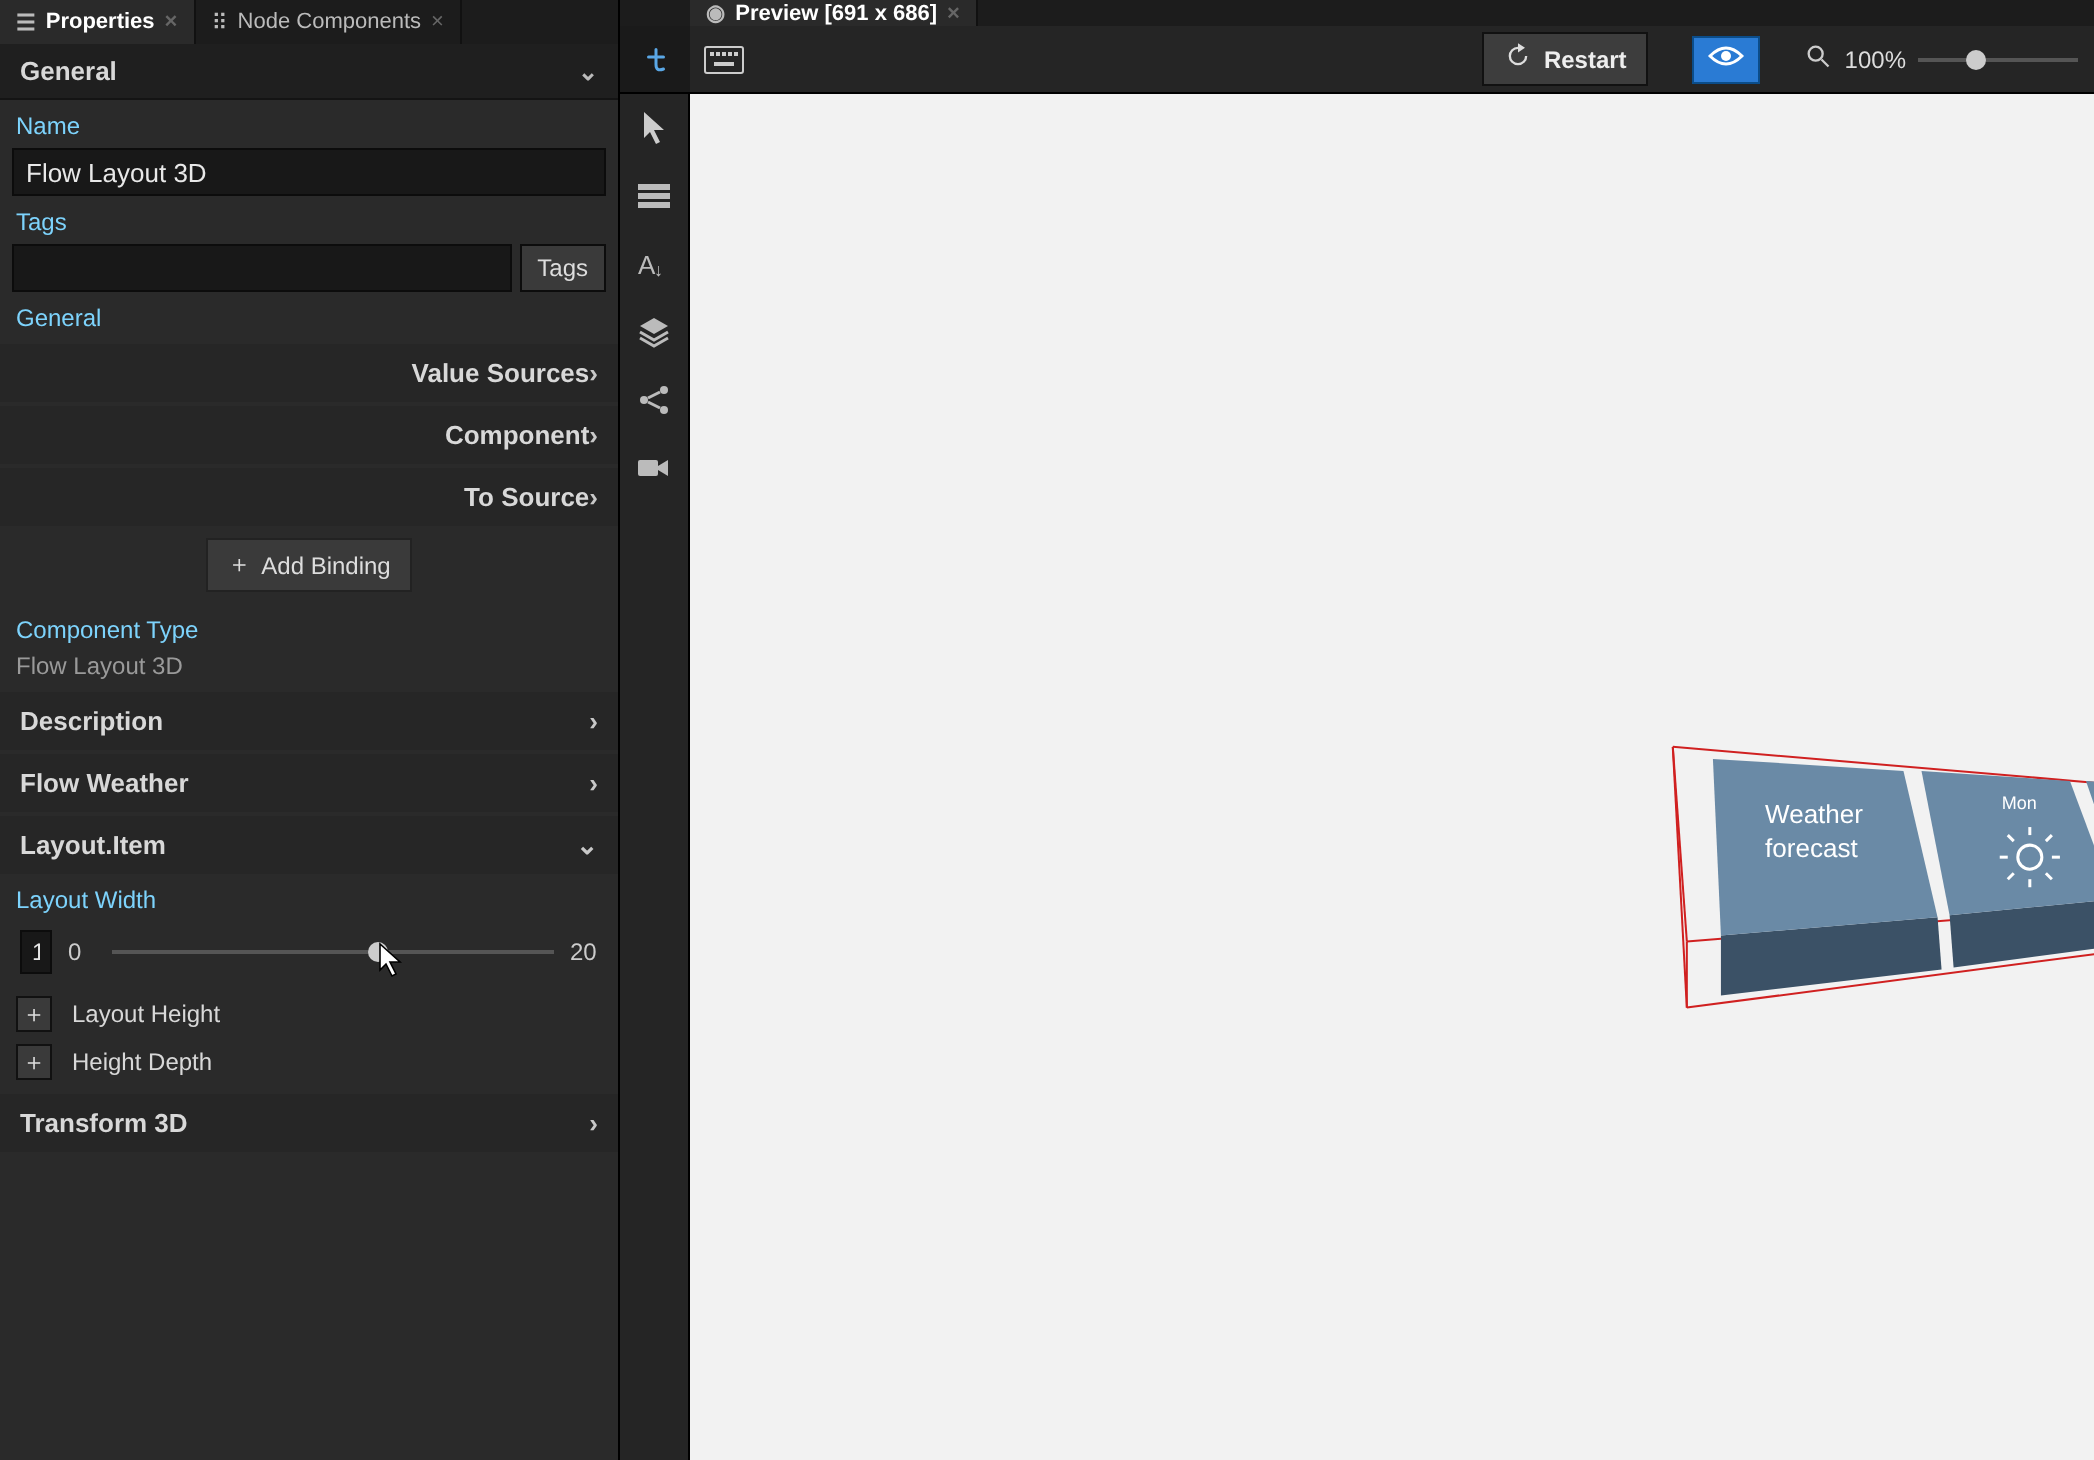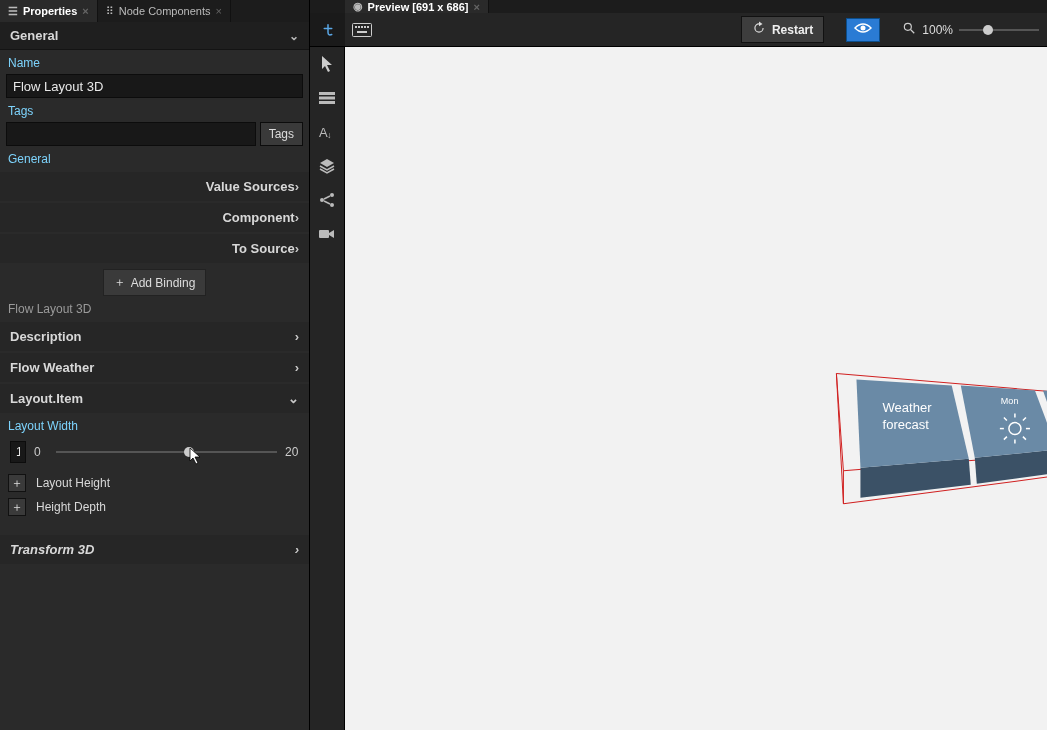--- a/index.html
+++ b/index.html
@@ -127,20 +127,21 @@
     </div>
 
     <div class="add-binding-wrap">
       <div class="add-binding">
         <span>＋</span>
         <span>Add Binding</span>
       </div>
     </div>
 
     <div class="panel-body">
+      <div class="lbl">Component Type</div>
       <div class="lbl muted" style="padding-top:0;">Flow Layout 3D</div>
     </div>
 
     <div class="row-item">
       <span>Description</span>
       <span class="chev">›</span>
     </div>
     <div class="row-item">
       <span>Flow Weather</span>
       <span class="chev">›</span>
@@ -170,21 +171,21 @@
       <div class="add-prop-row">
         <div class="plus-box">＋</div>
         <span>Layout Height</span>
       </div>
       <div class="add-prop-row">
         <div class="plus-box">＋</div>
         <span>Height Depth</span>
       </div>
     </div>
 
-    <div class="row-item" style="margin-top:16px;font-style:italic;">
+    <div class="row-item" style="margin-top:4px;">
       <span>Transform 3D</span>
       <span class="chev">›</span>
     </div>
   </div>
 
   <div class="right">
     <div class="right-tabbar">
       <div class="tab active">
         <span class="icon">◉</span>
         <span>Preview [691 x 686]</span>

